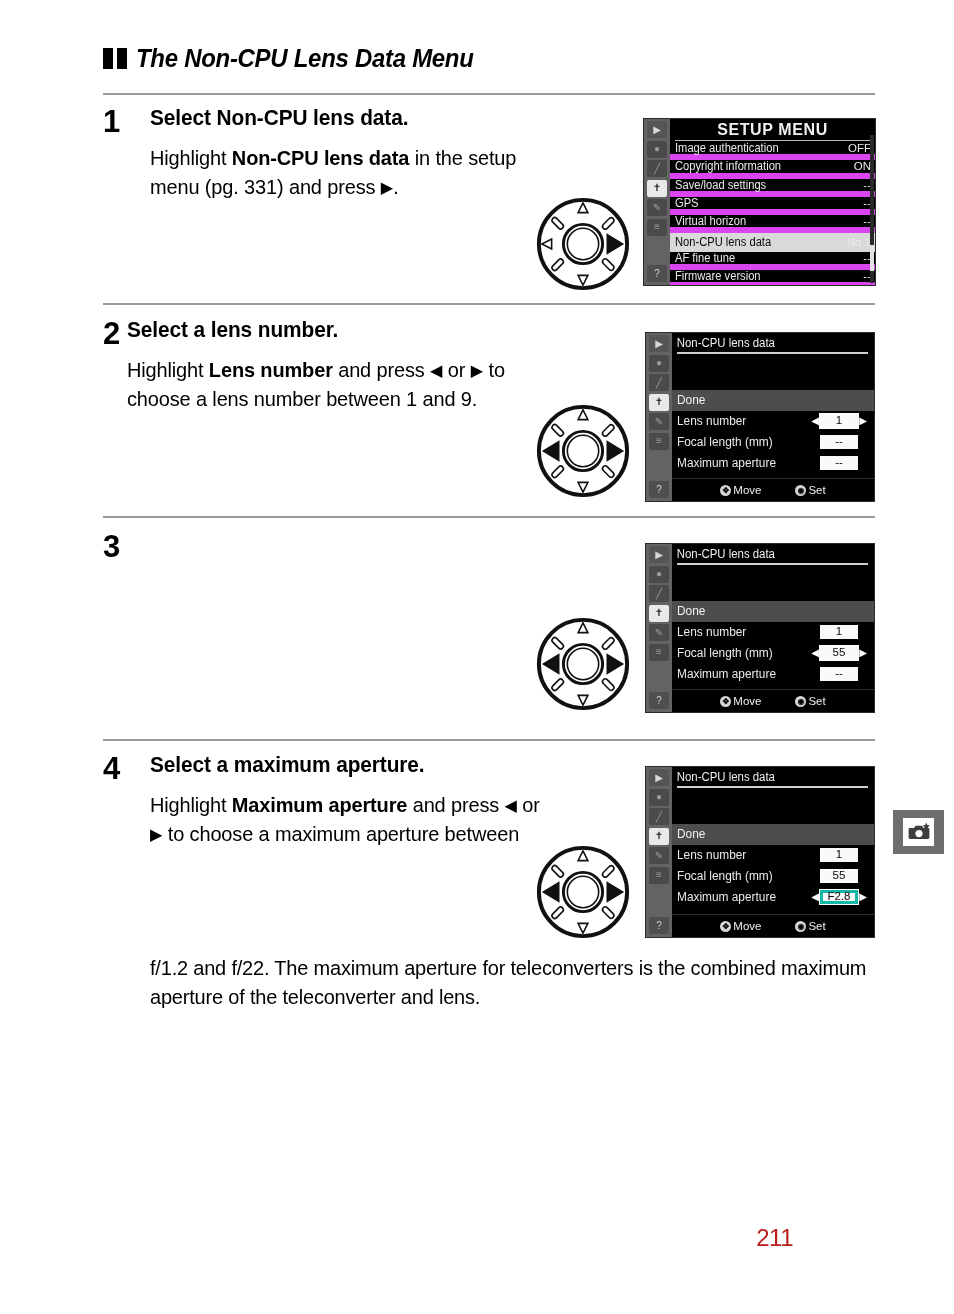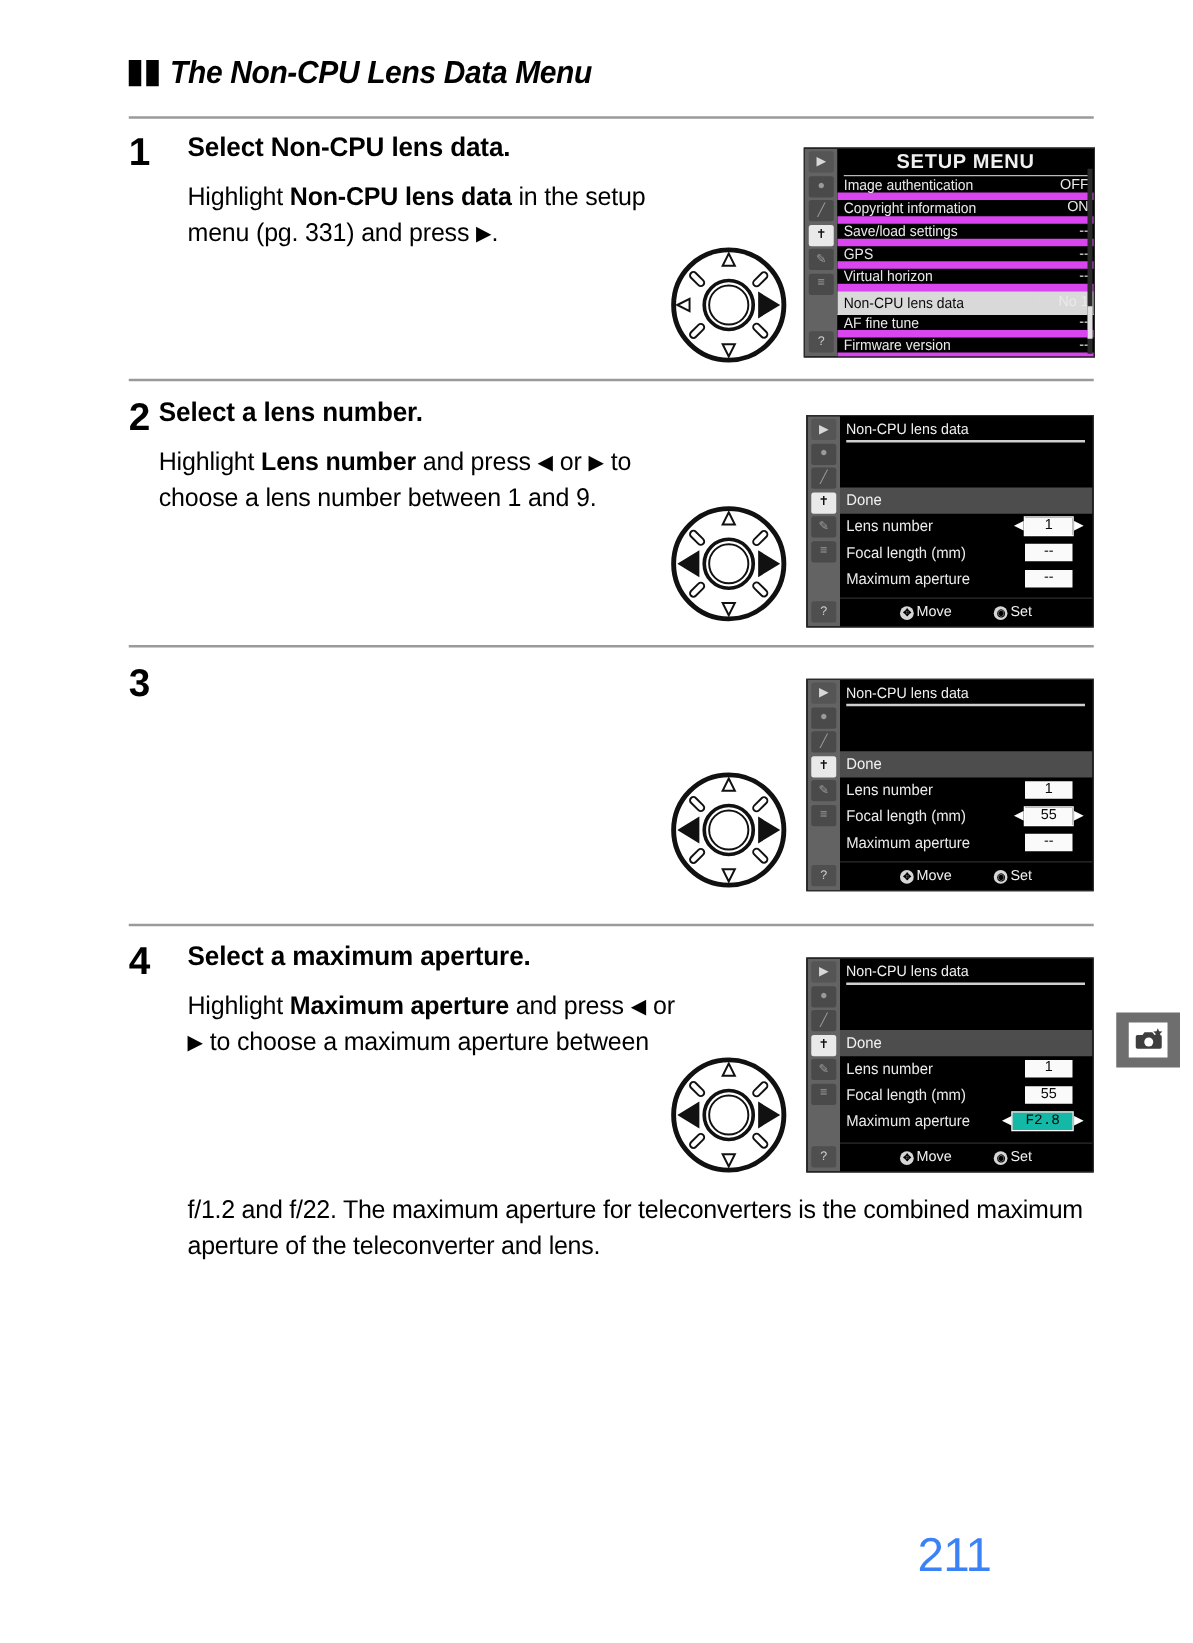--- a/index.html
+++ b/index.html
@@ -298,22 +298,21 @@
     justify-content: center;
     line-height: 1;
     box-sizing: border-box;
     padding: 0 3px;
   }
   .pill.sel {
     outline: 1.5px solid #ffffff;
     outline-offset: 0px;
   }
   .pill.boxed {
-    border: 7px solid #14b8a6;
-    font-family: Liberation Mono, monospace;
+    border: 3px solid #14b8a6;
   }
   .ncpu-bottom {
     position: absolute;
     left: 0; right: 0; bottom: 0;
     height: 22px;
     background: #000;
     display: flex;
     align-items: center;
     justify-content: center;
     gap: 34px;
@@ -352,23 +351,23 @@
     display: flex;
     align-items: center;
     justify-content: center;
   }
 
   
   .page-num {
     position: absolute;
     right: 62px;
     top: 1224px;
-    font-size: 38px;
+    font-size: 24px;
     letter-spacing: -0.5px;
-    color: #3b82f6;
+    color: #b91c1c;
   }
 </style>
 </head>
 <body>
 
 <div class="page">
 
   <div class="section-head">
     <span class="sq-bullets">
       <span class="sq"></span>

